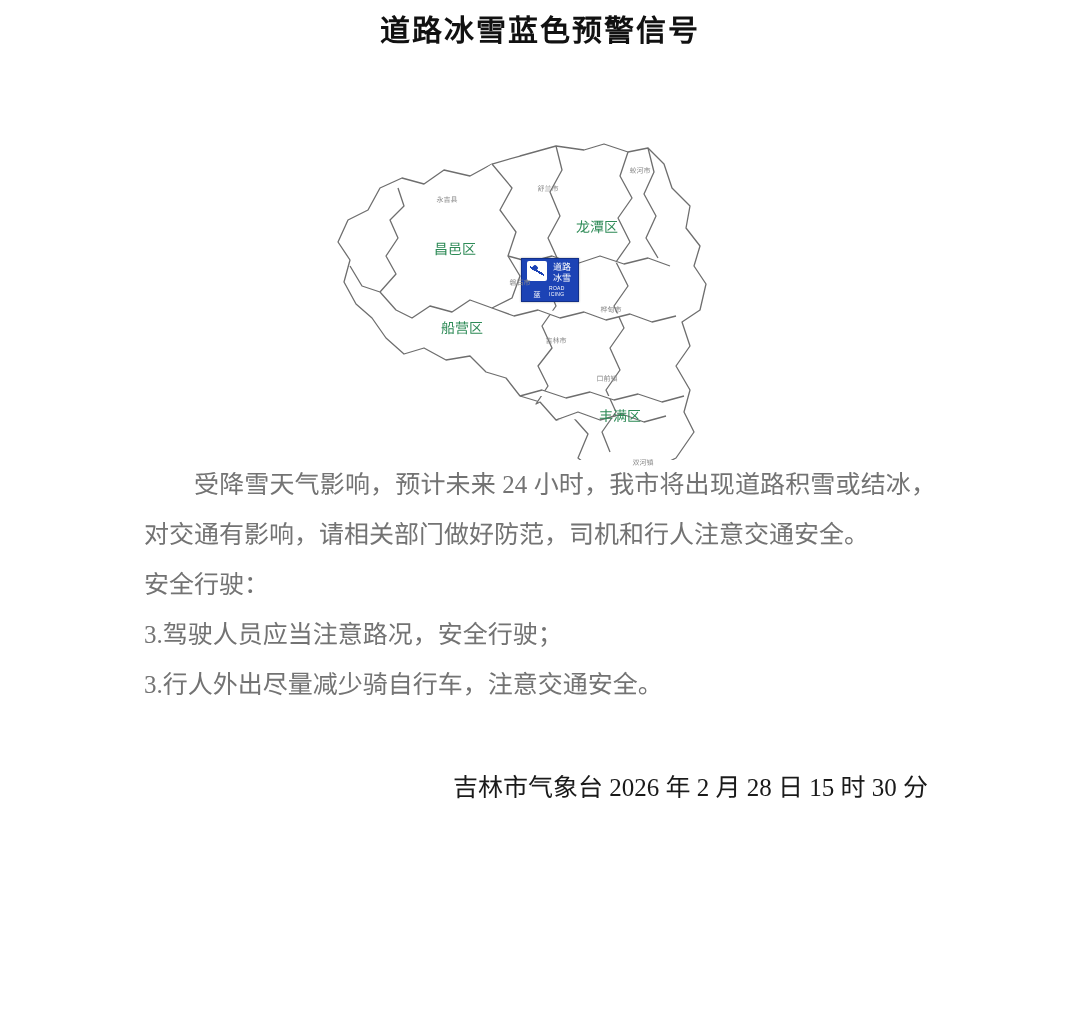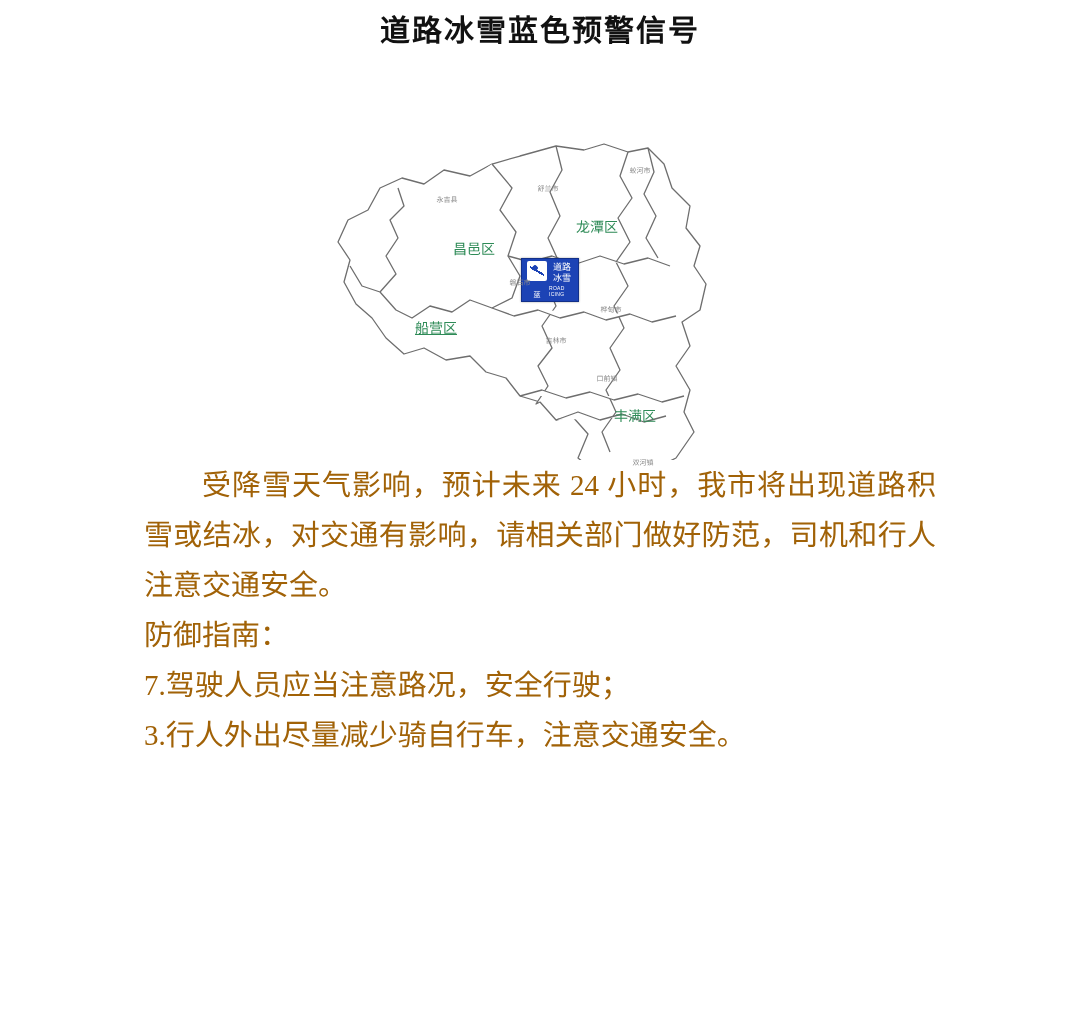--- a/index.html
+++ b/index.html
@@ -130,23 +130,23 @@
     font-family: "Liberation Sans", sans-serif;
     font-size: 5px;
     color: #ffffff;
     letter-spacing: .3px;
   }
 
   
   .body-text {
     margin: 0 auto;
     width: 792px;
-    font-size: 29px;
+    font-size: 25px;
     line-height: 50px;
-    color: #a16207;
+    color: #737373;
     text-align: justify;
   }
   .body-text p {
     margin: 0;
   }
   .indent {
     text-indent: 2em;
   }
 
   .signature {
@@ -197,35 +197,36 @@
         <span class="lan">蓝</span>
       </div>
       <div class="sign-right">
         <span class="cn">道路</span>
         <span class="cn">冰雪</span>
         <span class="en">ROAD ICING</span>
       </div>
     </div>
 
     <div class="map-label" style="left:597px; top:166px;">龙潭区</div>
-    <div class="map-label" style="left:474px; top:188px;text-align:right;">昌邑区</div>
-    <div class="map-label" style="left:436px; top:267px;text-decoration:underline;">船营区</div>
-    <div class="map-label" style="left:635px; top:355px;">丰满区</div>
+    <div class="map-label" style="left:455px; top:188px;text-align:right;">昌邑区</div>
+    <div class="map-label" style="left:462px; top:267px;">船营区</div>
+    <div class="map-label" style="left:620px; top:355px;">丰满区</div>
 
     <div class="map-label gray" style="left:548px; top:128px;">舒兰市</div>
     <div class="map-label gray" style="left:640px; top:110px;">蛟河市</div>
     <div class="map-label gray" style="left:447px; top:139px;">永吉县</div>
     <div class="map-label gray" style="left:520px; top:222px;">磐石市</div>
     <div class="map-label gray" style="left:611px; top:249px;">桦甸市</div>
     <div class="map-label gray" style="left:556px; top:280px;">吉林市</div>
     <div class="map-label gray" style="left:607px; top:318px;">口前镇</div>
     <div class="map-label gray" style="left:643px; top:402px;">双河镇</div>
   </div>
 
   <div class="body-text">
     <p class="indent">受降雪天气影响，预计未来 24 小时，我市将出现道路积雪或结冰，对交通有影响，请相关部门做好防范，司机和行人注意交通安全。</p>
-    <p>防御指南：</p>
-    <p>7.驾驶人员应当注意路况，安全行驶；</p>
+    <p>安全行驶：</p>
+    <p>3.驾驶人员应当注意路况，安全行驶；</p>
     <p>3.行人外出尽量减少骑自行车，注意交通安全。</p>
   </div>
 
+  <div class="signature">吉林市气象台 2026 年 2 月 28 日 15 时 30 分</div>
 
 </div>
 
 </body></html>

